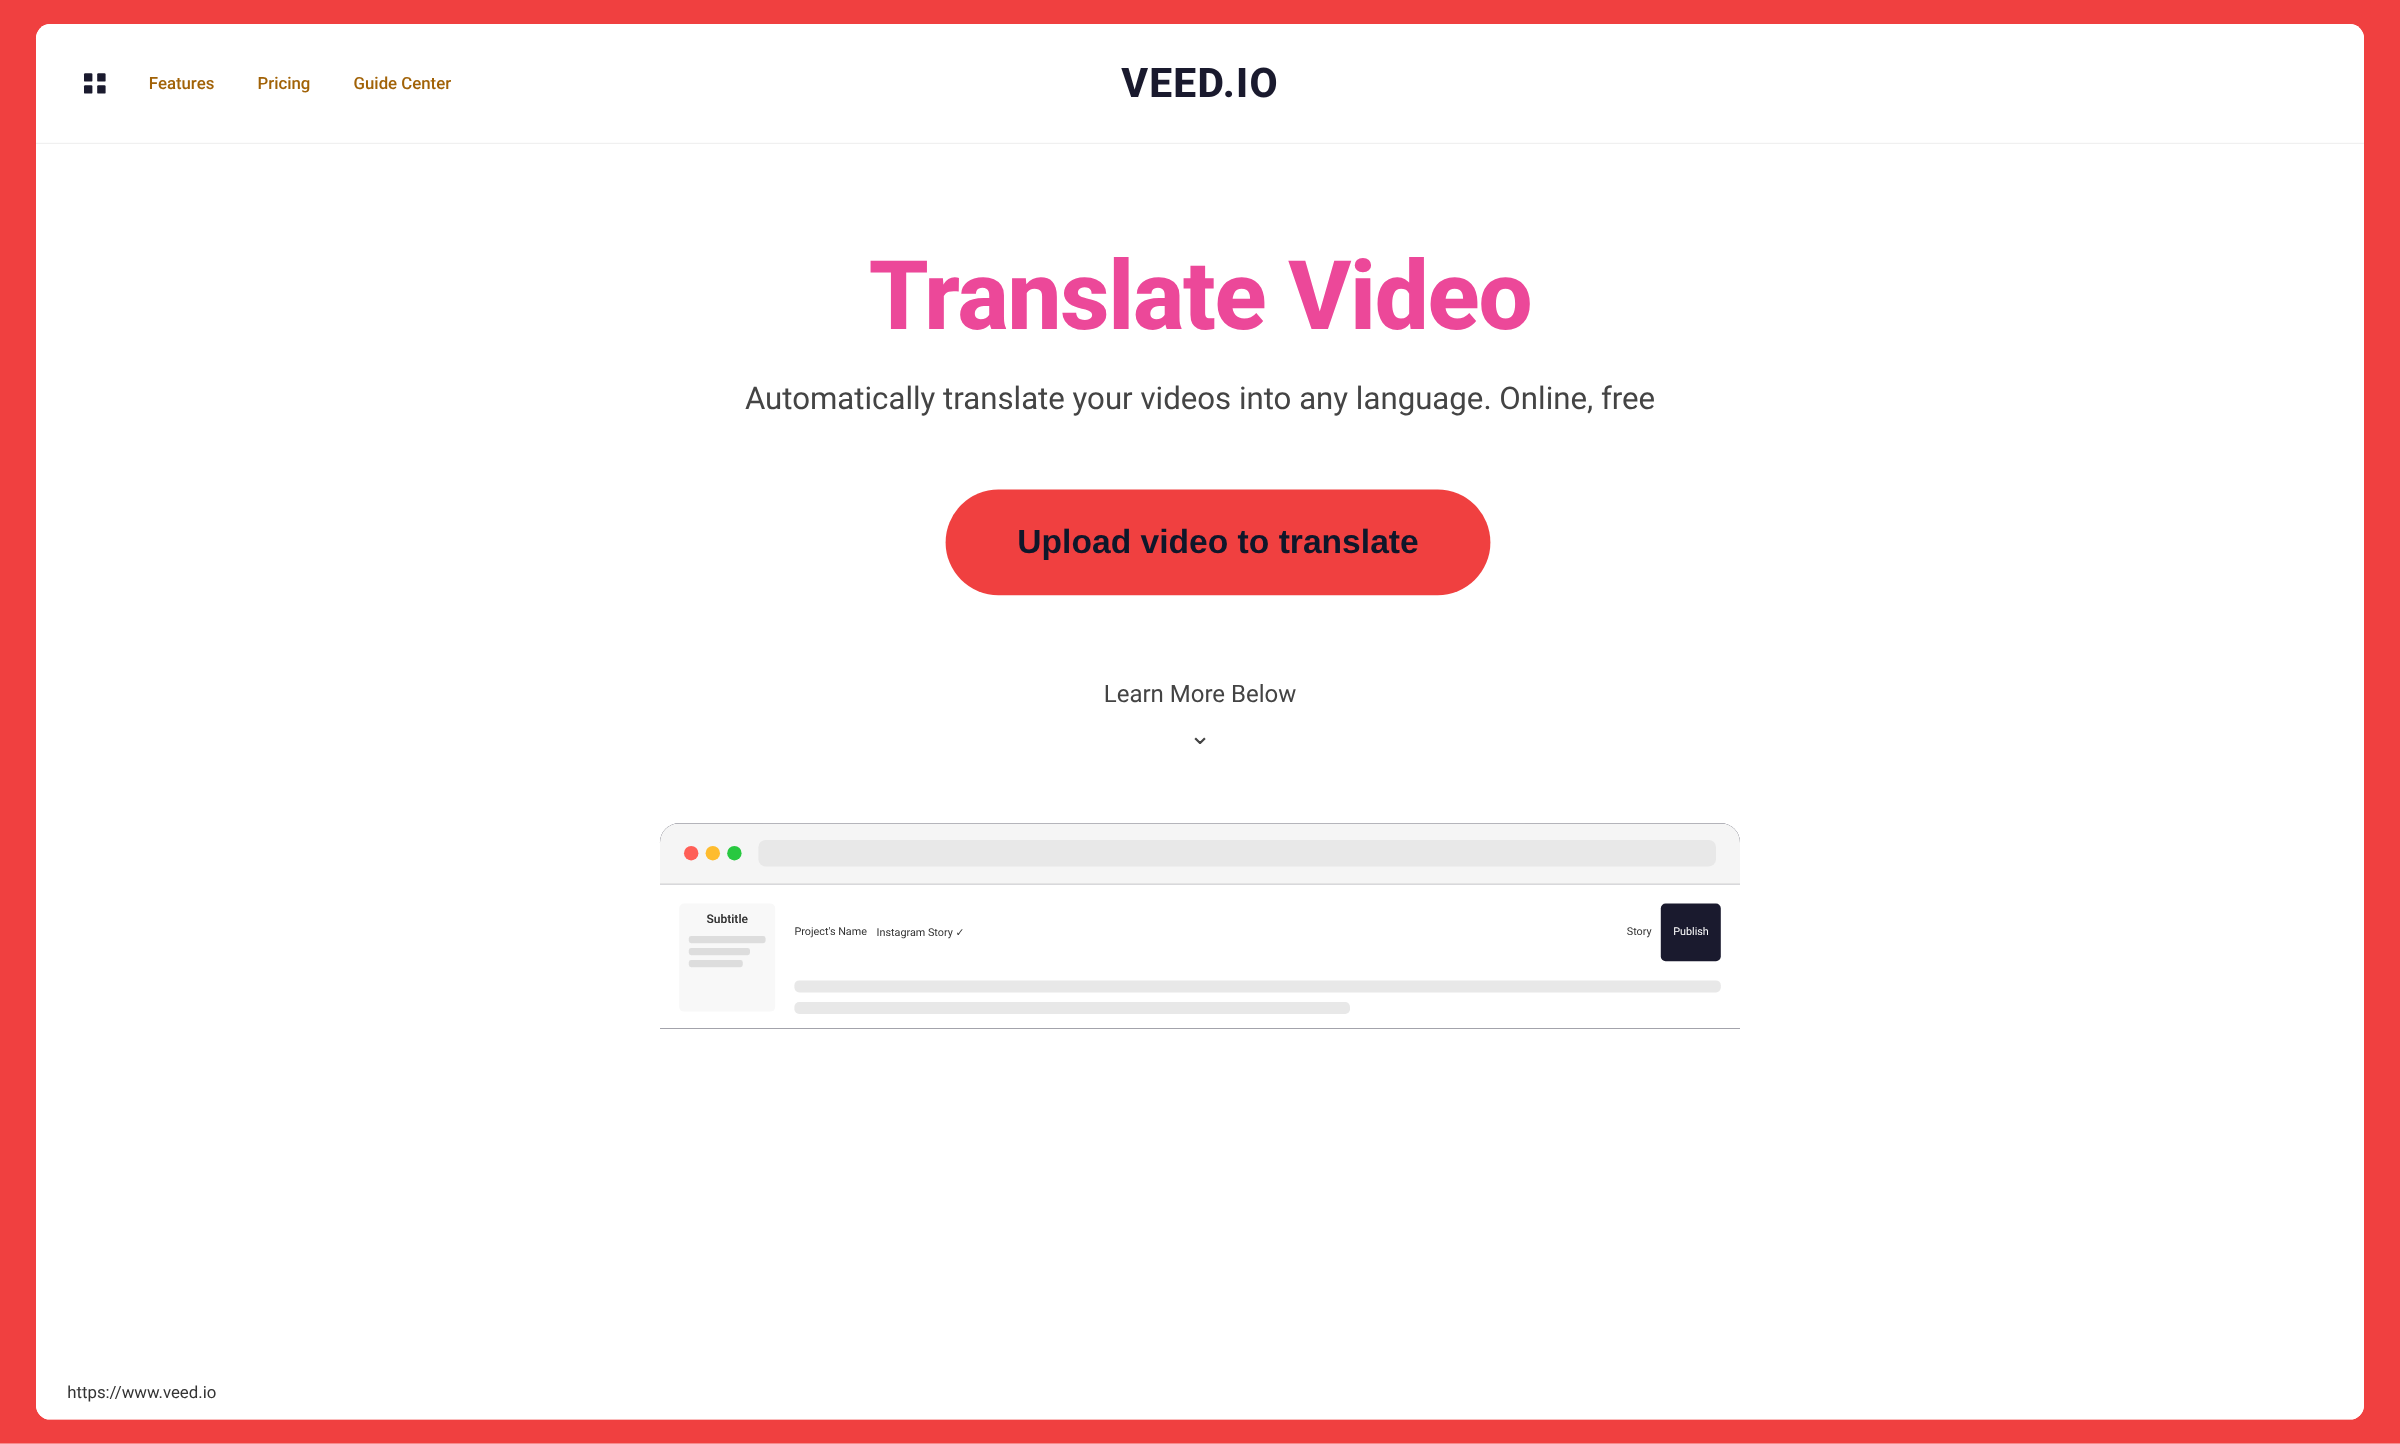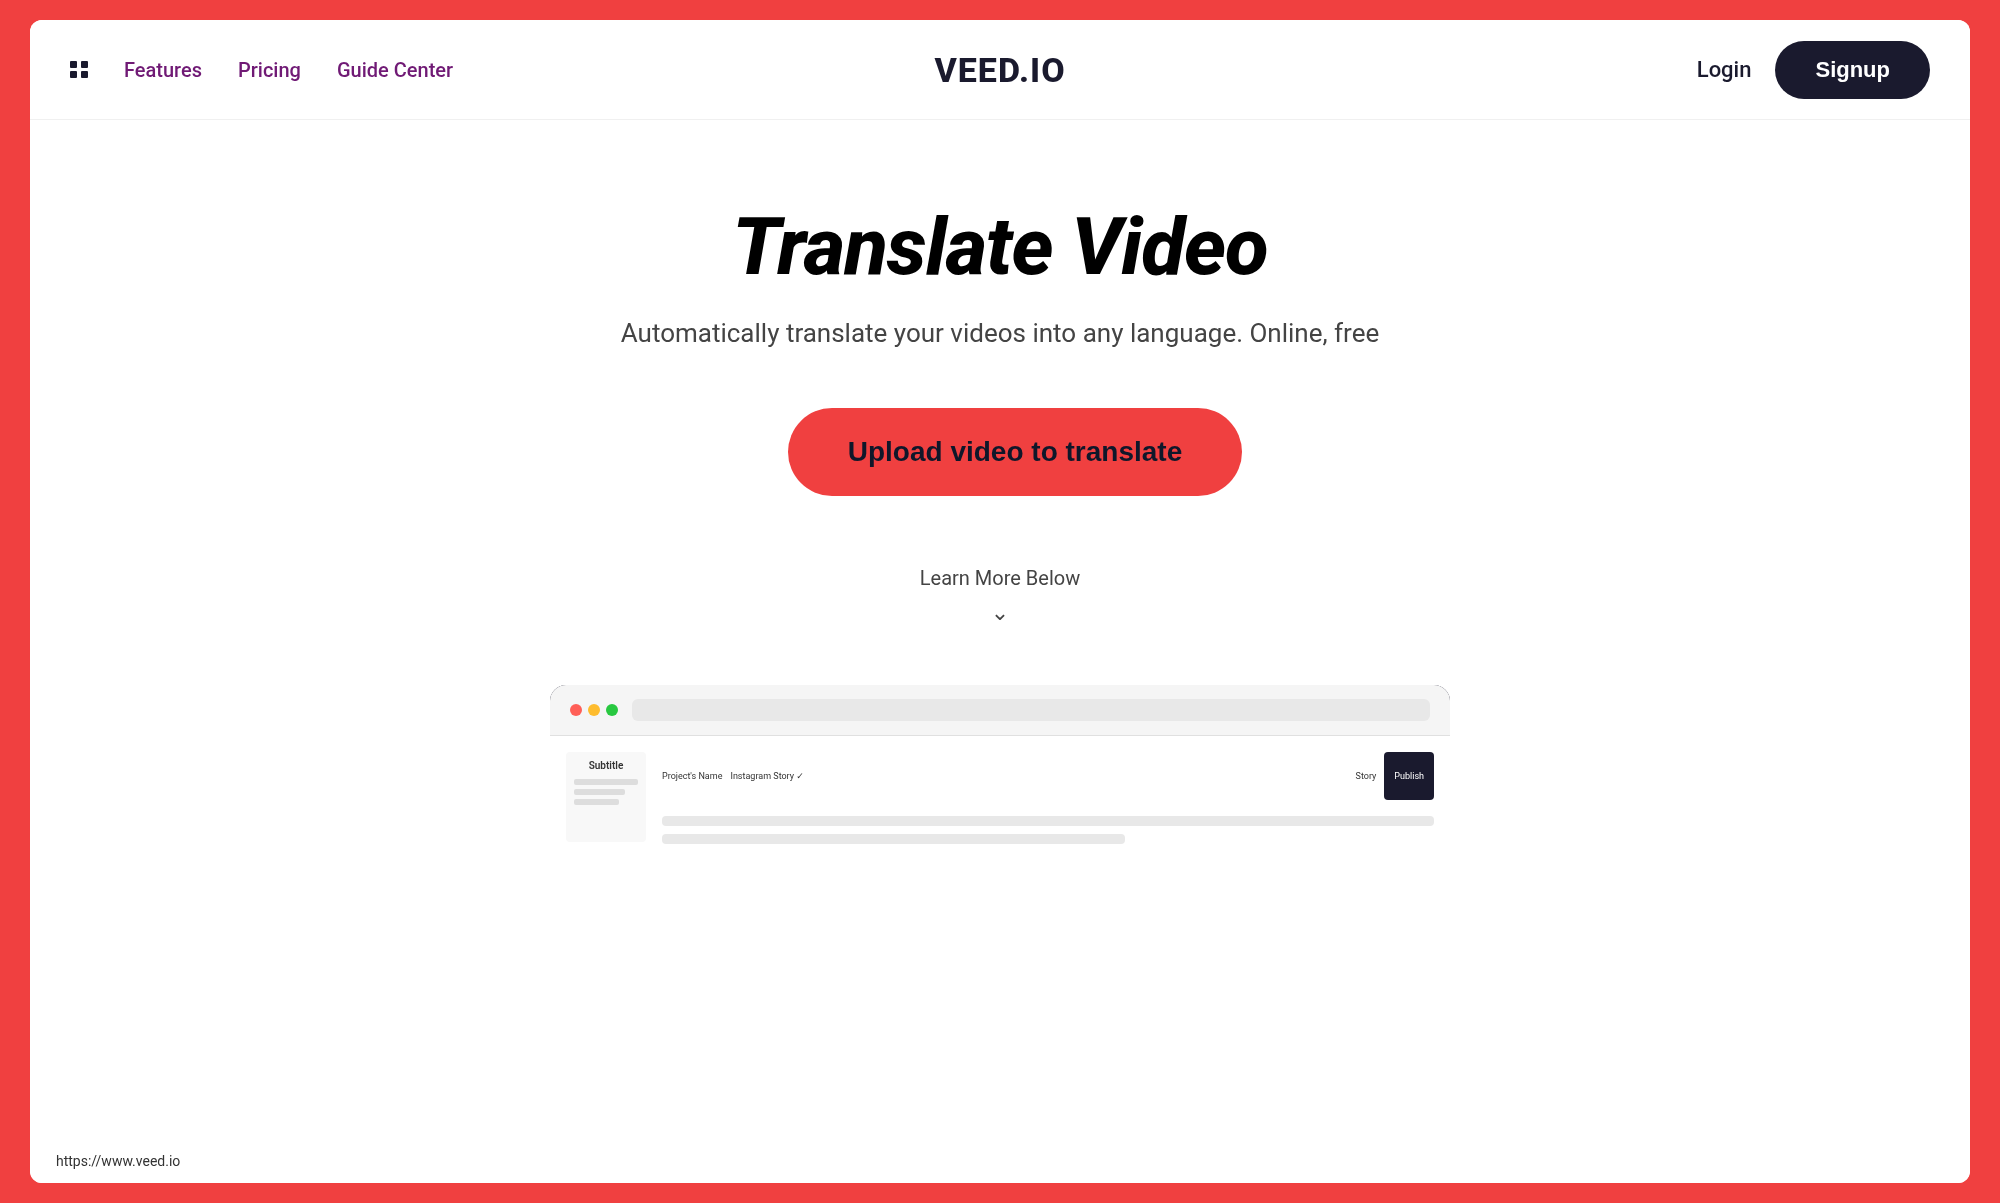--- a/index.html
+++ b/index.html
@@ -57,23 +57,23 @@
 
     .nav-grid-icon span {
       width: 7px;
       height: 7px;
       background: #1a1a2e;
       border-radius: 1px;
       display: block;
     }
 
     .nav-link {
-      font-size: 20px;
+      font-size: 14px;
       font-weight: 500;
-      color: #701a75;
+      color: #a16207;
       text-decoration: none;
       cursor: pointer;
     }
 
     .navbar-logo {
       font-size: 34px;
       font-weight: 800;
       color: #1a1a2e;
       letter-spacing: 1px;
       position: absolute;
@@ -112,25 +112,24 @@
       flex-direction: column;
       align-items: center;
       padding-top: 80px;
       background: #ffffff;
       position: relative;
     }
 
     .hero-title {
       font-size: 80px;
       font-weight: 800;
-      color: #000000;
+      color: #ec4899;
       text-align: center;
       margin-bottom: 24px;
       letter-spacing: -1px;
-      font-style: italic;
     }
 
     .hero-subtitle {
       font-size: 26px;
       color: #444444;
       text-align: center;
       margin-bottom: 60px;
       font-weight: 400;
     }
 
@@ -323,24 +322,20 @@
           <span></span>
           <span></span>
       </div>
       <a class="nav-link">Features</a>
       <a class="nav-link">Pricing</a>
       <a class="nav-link">Guide Center</a>
     </div>
 
     <div class="navbar-logo">VEED.IO</div>
 
-    <div class="navbar-right">
-      <span class="login-link">Login</span>
-      <button class="signup-btn">Signup</button>
-    </div>
   </nav>
 
   <div class="main-content">
 
     <h1 class="hero-title">Translate Video</h1>
     <p class="hero-subtitle">Automatically translate your videos into any language. Online, free</p>
 
     <div class="cta-container">
       <button class="upload-btn">Upload video to translate</button>
     </div>

